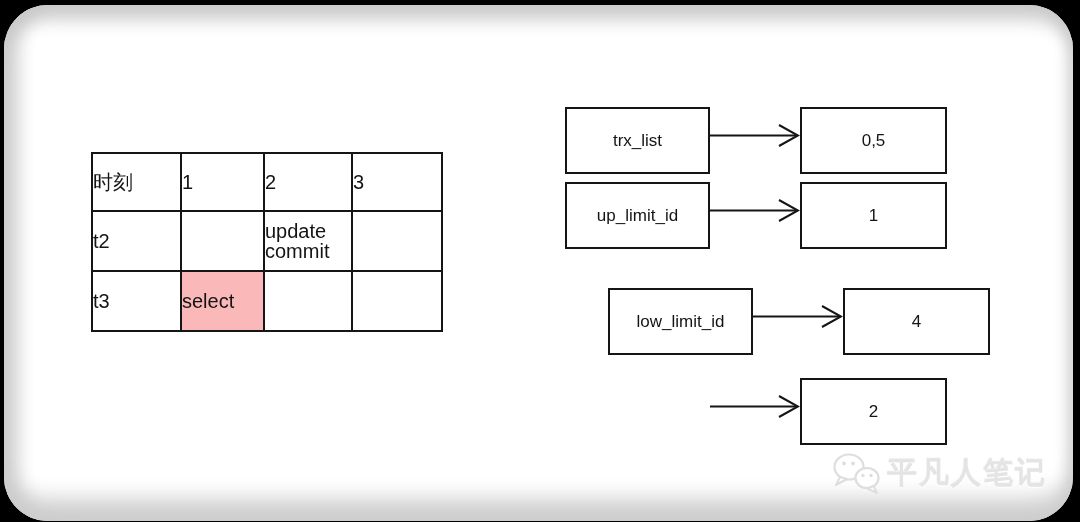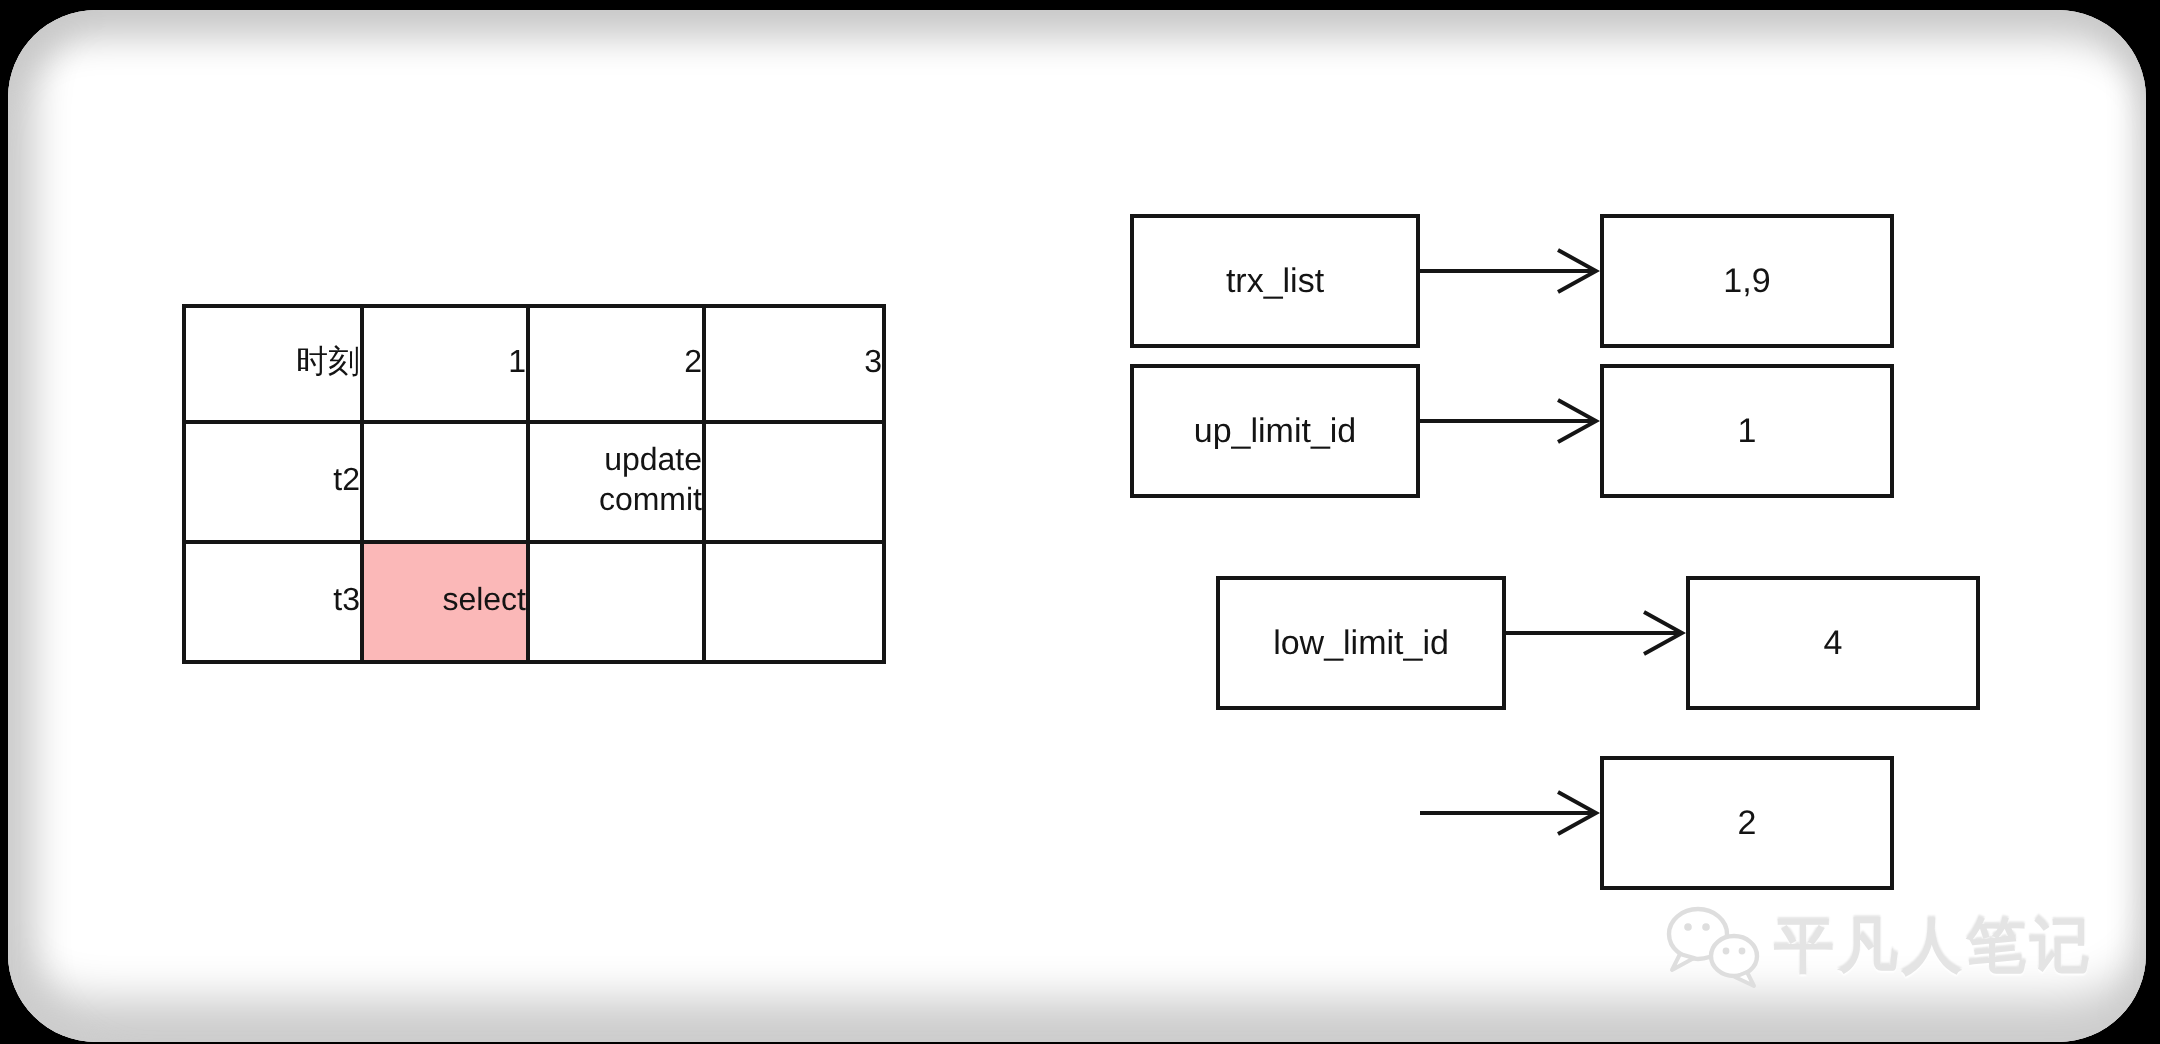--- a/index.html
+++ b/index.html
@@ -20,22 +20,22 @@
       inset 0 -36px 22px -14px #cdcdcd,
       inset -16px 0 14px -10px #d4d4d4;
   }
   
   table.timeline {
     position: absolute; left: 91px; top: 152px;
     border-collapse: collapse; table-layout: fixed;
   }
   table.timeline td {
     border: 2px solid #151515;
-    text-align: right; vertical-align: middle;
-    font-size: 16px; color: #141414;
+    text-align: left; vertical-align: middle;
+    font-size: 20px; color: #141414;
     padding: 0; white-space: pre-line; line-height: 20px;
   }
   td.hl { background: var(--hl, #fbb8b8); }
   
   .map-row { position: absolute; left: 565px; width: 382px; height: 57px; }
   .map-box {
     position: absolute; top: 0; height: 67px;
     border: 2px solid #151515; background: #fff;
     box-sizing: border-box;
     display: flex; align-items: center; justify-content: center;
@@ -92,21 +92,21 @@
       </tbody>
   </table>
 
   <div>
       <div class="map-row" style="top: 107px;">
         <div class="map-box map-label">trx_list</div>
         <svg class="map-arrow" viewBox="0 0 90 57">
           <line x1="0" y1="28.5" x2="87" y2="28.5" stroke="#151515" stroke-width="2"></line>
           <polyline points="69,18 88,28.5 69,39" fill="none" stroke="#151515" stroke-width="2"></polyline>
         </svg>
-        <div class="map-box map-value">1,9</div>
+        <div class="map-box map-value">0,5</div>
       </div>
       <div class="map-row" style="top: 182px;">
         <div class="map-box map-label">up_limit_id</div>
         <svg class="map-arrow" viewBox="0 0 90 57">
           <line x1="0" y1="28.5" x2="87" y2="28.5" stroke="#151515" stroke-width="2"></line>
           <polyline points="69,18 88,28.5 69,39" fill="none" stroke="#151515" stroke-width="2"></polyline>
         </svg>
         <div class="map-box map-value">1</div>
       </div>
       <div class="map-row" style="top: 288px; margin-left: 43px;">

